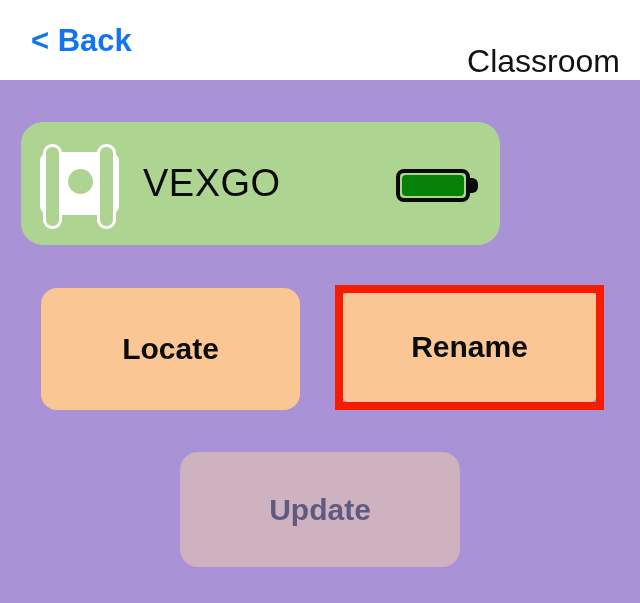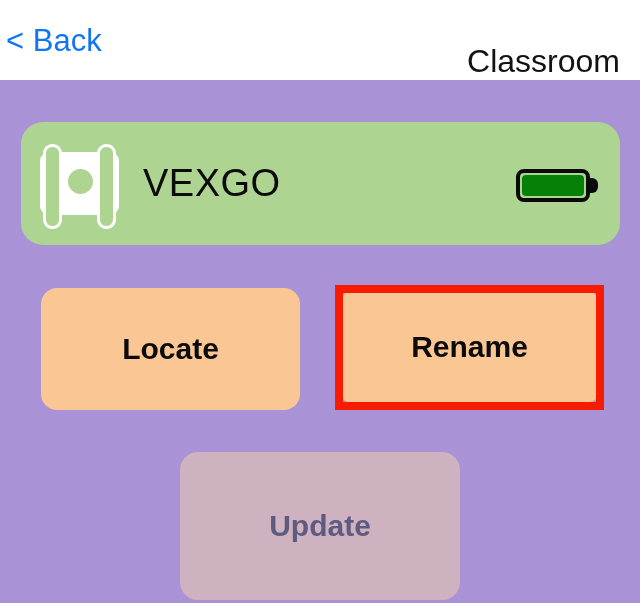--- a/index.html
+++ b/index.html
@@ -27,24 +27,24 @@
     position: absolute;
     left: 0;
     top: 0;
     width: 640px;
     height: 80px;
     background: #ffffff;
     box-sizing: border-box;
   }
   .back-link {
     position: absolute;
-    left: 6px;
+    left: 31px;
     top: 23px;
     font-size: 31px;
-    font-weight: normal;
+    font-weight: bold;
     color: #1275f0;
     letter-spacing: 0px;
     line-height: 36px;
     white-space: nowrap;
     cursor: pointer;
     user-select: none;
   }
   .nav-title {
     position: absolute;
     right: 20px;
@@ -55,21 +55,21 @@
     line-height: 38px;
     white-space: nowrap;
     margin-top: 20px;
   }
 
   
   .device-card {
     position: absolute;
     left: 21px;
     top: 122px;
-    width: 599px;
+    width: 479px;
     height: 123px;
     background: #aed492;
     border-radius: 22px;
     box-sizing: border-box;
   }
   .device-icon {
     position: absolute;
     left: 19px;
     top: 22px;
     width: 79px;
@@ -184,21 +184,21 @@
     left: 342px;
     top: 292px;
     width: 255px;
     height: 110px;
     border-radius: 7px;
   }
   .btn-update {
     left: 180px;
     top: 452px;
     width: 280px;
-    height: 148px;
+    height: 115px;
     background: #cfb2c0;
     color: #5f5b80;
     border-radius: 18px;
     cursor: default;
   }
 
   
   .highlight-box {
     position: absolute;
     left: 335px;

